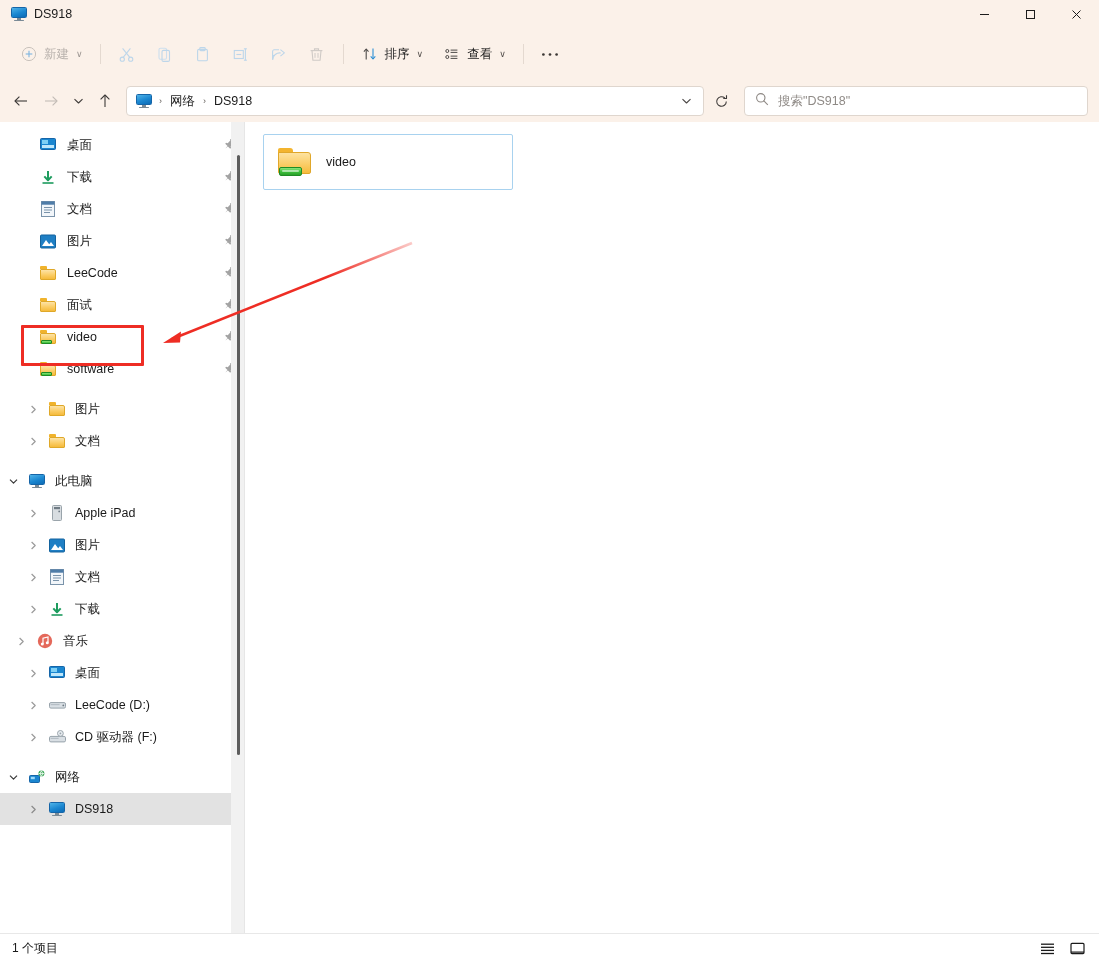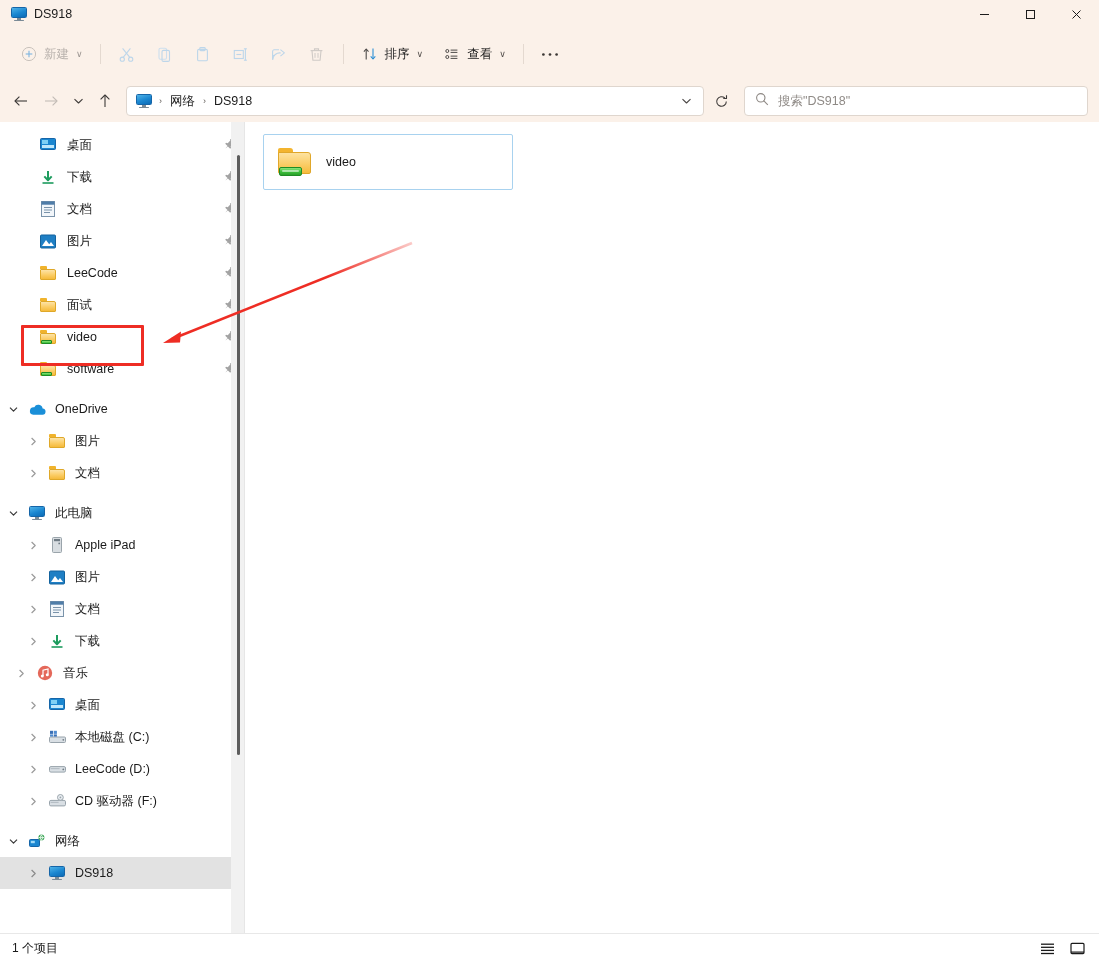--- a/index.html
+++ b/index.html
@@ -740,33 +740,20 @@
           <span class="sb-label">software</span>
           <span class="sb-pin">
             <svg width="12" height="12" viewBox="0 0 12 12">
                 <path d="M7.2 1.2 l3.6 3.6 -1.2 1.2 -1.3 -.4 -2.6 2.6 .4 1.6 -.9 .9 -2.3 -2.3 -2.5 2.1 2.1 -2.5 -2.3 -2.3 .9 -.9 1.6 .4 2.6 -2.6 -.4 -1.3z" fill="#9a9a9a"></path>
               </svg>
           </span>
         </div>
 
         <div style="height:8px"></div>
 
-        <div class="sb-row">
-          <span class="sb-arrow open">
-            <svg width="9" height="7" viewBox="0 0 9 7">
-                <path d="M1 1.6 L4.5 5.2 L8 1.6" fill="none" stroke="#3a3a3a" stroke-width="1.2" stroke-linejoin="round"></path>
-              </svg>
-          </span>
-          <span class="sb-ico">
-            <svg width="18" height="13" viewBox="0 0 18 13">
-              <path d="M5.2 11.8 h9.1 a3.1 3.1 0 0 0 .3 -6.2 A4.4 4.4 0 0 0 6.3 4.2 A3.8 3.8 0 0 0 5.2 11.8 Z" fill="#1a8fd8"></path>
-            </svg>
-          </span>
-          <span class="sb-label">OneDrive</span>
-        </div>
 
         <div class="sb-row" style="padding-left:20px">
           <span class="sb-arrow">
             <svg width="7" height="9" viewBox="0 0 7 9">
                 <path d="M1.6 1 L5.2 4.5 L1.6 8" fill="none" stroke="#9a9a9a" stroke-width="1.2" stroke-linejoin="round"></path>
               </svg>
           </span>
           <span class="sb-ico">
             <span class="mini-folder">
                 <span class="t"></span>
@@ -901,38 +888,20 @@
           <span class="sb-ico">
             <svg width="16" height="14" viewBox="0 0 16 14">
               <rect x="0.5" y="0.5" width="15" height="11" rx="1" fill="#1a86d0" stroke="#1565a8"></rect>
               <rect x="2" y="2" width="6" height="4" fill="#7fd0f5"></rect>
               <rect x="2" y="7" width="12" height="3" fill="#bfe7fb"></rect>
             </svg>
           </span>
           <span class="sb-label">桌面</span>
         </div>
 
-        <div class="sb-row" style="padding-left:20px">
-          <span class="sb-arrow">
-            <svg width="7" height="9" viewBox="0 0 7 9">
-                <path d="M1.6 1 L5.2 4.5 L1.6 8" fill="none" stroke="#9a9a9a" stroke-width="1.2" stroke-linejoin="round"></path>
-              </svg>
-          </span>
-          <span class="sb-ico">
-            <svg width="17" height="14" viewBox="0 0 17 14">
-              <rect x="0.5" y="7" width="16" height="5.5" rx="1" fill="#d9dfe4" stroke="#98a3ab"></rect>
-              <rect x="1" y="0.8" width="3.1" height="3.1" fill="#3a6fb5"></rect>
-              <rect x="4.8" y="0.8" width="3.1" height="3.1" fill="#4f8bd0"></rect>
-              <rect x="1" y="4.4" width="3.1" height="2.2" fill="#4f8bd0"></rect>
-              <rect x="4.8" y="4.4" width="3.1" height="2.2" fill="#3a6fb5"></rect>
-              <circle cx="14.3" cy="9.8" r="0.9" fill="#6f7b84"></circle>
-            </svg>
-          </span>
-          <span class="sb-label">本地磁盘 (C:)</span>
-        </div>
 
         <div class="sb-row" style="padding-left:20px">
           <span class="sb-arrow">
             <svg width="7" height="9" viewBox="0 0 7 9">
                 <path d="M1.6 1 L5.2 4.5 L1.6 8" fill="none" stroke="#9a9a9a" stroke-width="1.2" stroke-linejoin="round"></path>
               </svg>
           </span>
           <span class="sb-ico">
             <svg width="17" height="12" viewBox="0 0 17 12">
               <rect x="0.5" y="3.6" width="16" height="5.5" rx="1.4" fill="#d9dfe4" stroke="#98a3ab"></rect>

